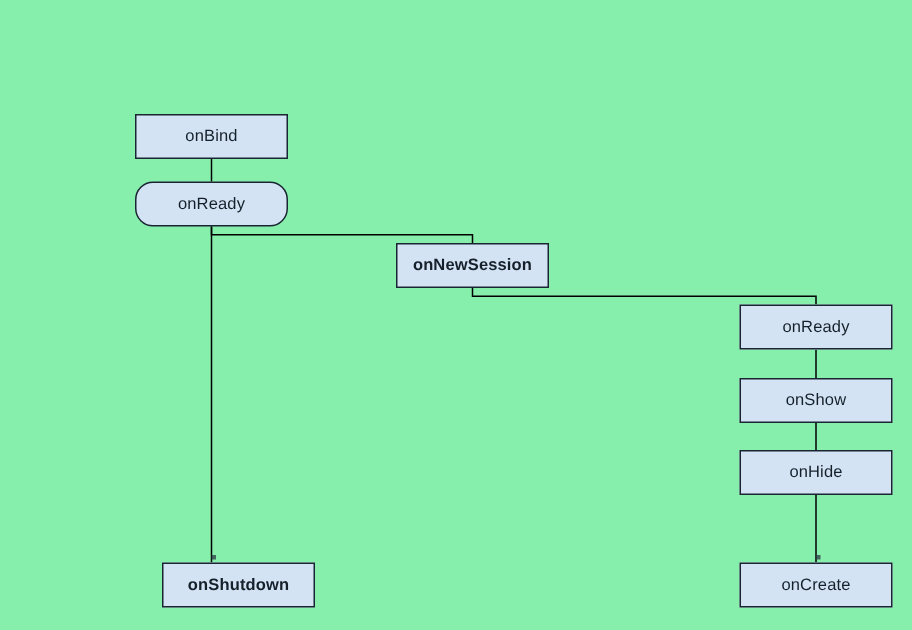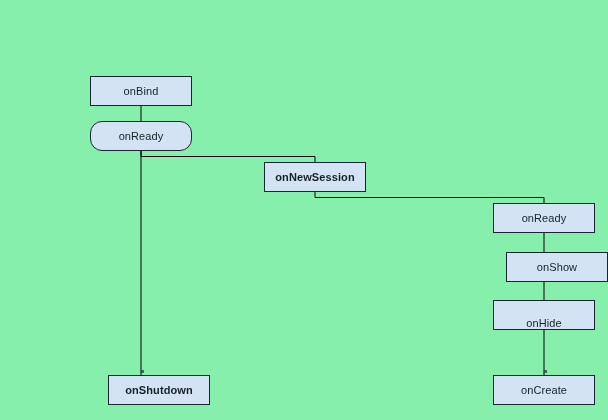--- a/index.html
+++ b/index.html
@@ -76,25 +76,25 @@
   </div>
 
   <div class="node" style="left:264px; top:162px; width:102px; height:30px;font-weight:bold;">
     <span class="node-label">onNewSession</span>
   </div>
 
   <div class="node" style="left:493px; top:203px; width:102px; height:30px;">
     <span class="node-label">onReady</span>
   </div>
 
-  <div class="node" style="left:493px; top:252px; width:102px; height:30px;margin-left:13px;">
+  <div class="node" style="left:493px; top:252px; width:102px; height:30px;">
     <span class="node-label">onShow</span>
   </div>
 
-  <div class="node" style="left:493px; top:300px; width:102px; height:30px;align-items:flex-end;">
+  <div class="node" style="left:493px; top:300px; width:102px; height:30px;">
     <span class="node-label">onHide</span>
   </div>
 
   <div class="node" style="left:108px; top:375px; width:102px; height:30px;font-weight:bold;">
     <span class="node-label">onShutdown</span>
   </div>
 
   <div class="node" style="left:493px; top:375px; width:102px; height:30px;">
     <span class="node-label">onCreate</span>
   </div>

